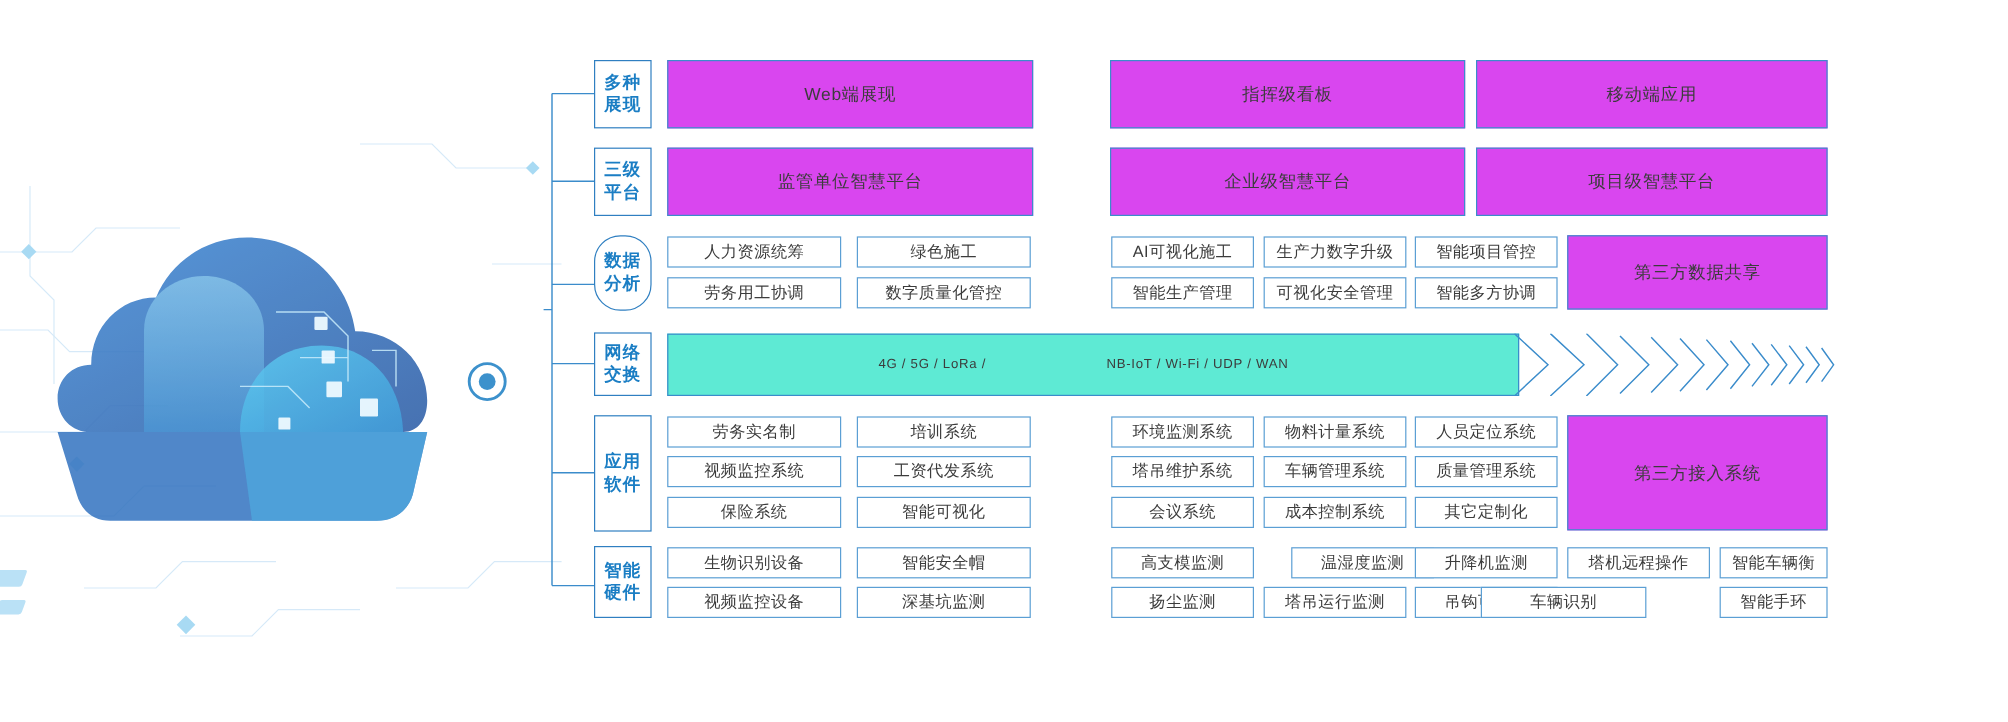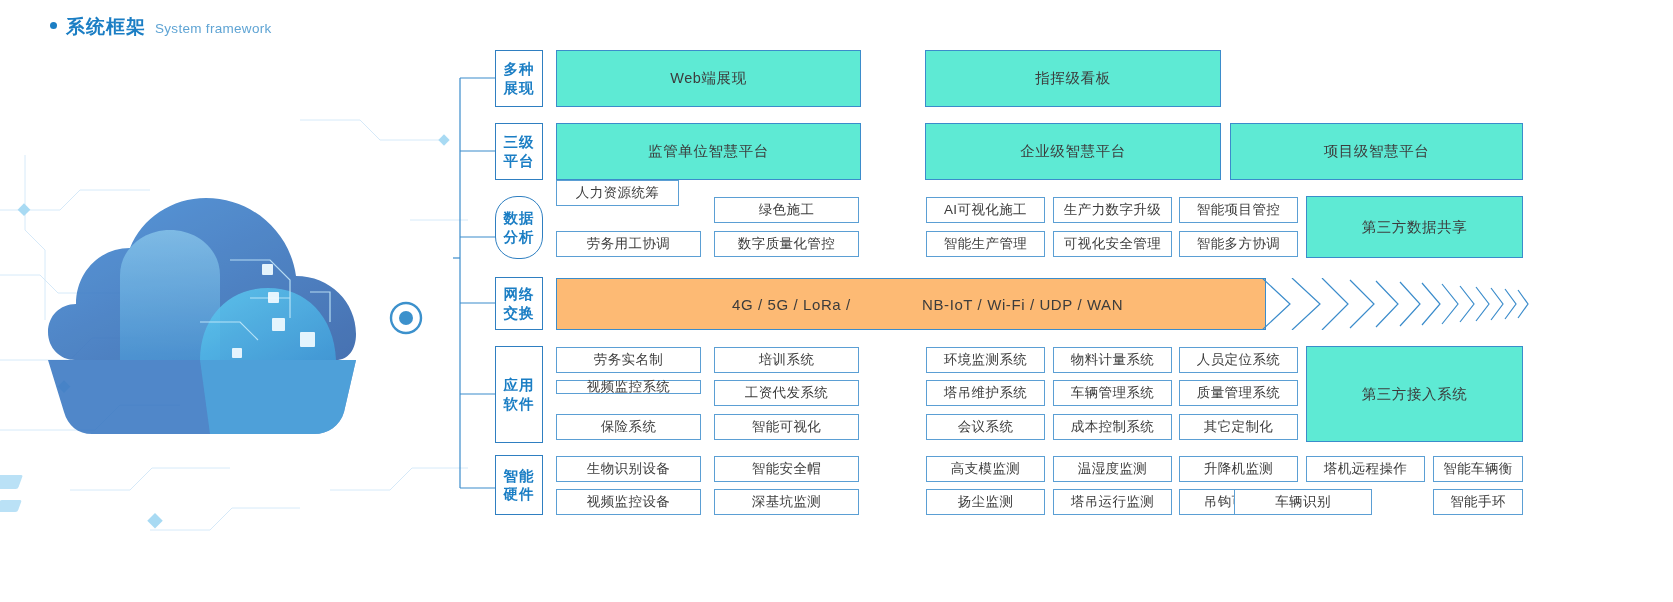--- a/index.html
+++ b/index.html
@@ -26,47 +26,42 @@
 
   
   .rowlabel {
     position: absolute; width: 48px;
     border: 1.3px solid #2f7fc1; color: #1b7ec4;
     font-size: 14.5px; font-weight: bold; letter-spacing: 1px;
     display: flex; flex-direction: column; align-items: center; justify-content: center;
     line-height: 1.25; background: #fff;
   }
   .bigcell {
-    position: absolute; border: 1.2px solid #3b8ccb; background: #5eead4;
+    position: absolute; border: 1.2px solid #3b8ccb; background: #d946ef;
     display: flex; align-items: center; justify-content: center;
     font-size: 14.5px; color: #3c3c3c; letter-spacing: .6px;
   }
   .chip {
     position: absolute; border: 1.1px solid #5b9fd4; background: #fff;
     display: flex; align-items: center; justify-content: center;
     font-size: 13.5px; color: #3c3c3c; letter-spacing: .4px;
   }
   .netbar {
-    position: absolute; border: 1.2px solid #3b8ccb; background: #fdba74;
-    display: flex; align-items: center; font-size: 15px; color: #3c3c3c; letter-spacing: .6px;
+    position: absolute; border: 1.2px solid #3b8ccb; background: #5eead4;
+    display: flex; align-items: center; font-size: 11px; color: #3c3c3c; letter-spacing: .6px;
   }
   .netbar .t1 { position: absolute; left: 175px; }
   .netbar .t2 { position: absolute; left: 365px; }
   .chevrons { position: absolute; left: 1262px; top: 278px; width: 300px; height: 52px; }
 </style>
 </head>
 <body>
 
 <div id="root">
 
-  <div class="heading">
-    <span class="dot"></span>
-    <span class="cn">系统框架</span>
-    <span class="en">System framework</span>
-  </div>
 
   <div class="cloud-wrap">
     <svg class="circuit" viewBox="0 0 470 500" width="470" height="500">
       <defs>
         <linearGradient id="cg1" x1="0" y1="0" x2="1" y2="1">
           <stop offset="0%" stop-color="#2f7fd0"></stop>
             <stop offset="100%" stop-color="#1b4f9e"></stop>
         </linearGradient>
         <linearGradient id="cg2" x1="0" y1="0" x2="1" y2="1">
           <stop offset="0%" stop-color="#43c6f0"></stop>
@@ -139,34 +134,35 @@
       <path d="M8 438 L45 438"></path>
     </g>
   </svg>
 
   <div class="rowlabel" style="left:495px; top:50px; height:57px;">
     <span>多种</span>
     <span>展现</span>
   </div>
   <div class="bigcell" style="left:556px; top:50px; width:305px; height:57px;">Web端展现</div>
   <div class="bigcell" style="left:925px; top:50px; width:296px; height:57px;">指挥级看板</div>
+  <div class="bigcell" style="left:1230px; top:50px; width:293px; height:57px;">移动端应用</div>
 
   <div class="rowlabel" style="left:495px; top:123px; height:57px;">
     <span>三级</span>
     <span>平台</span>
   </div>
   <div class="bigcell" style="left:925px; top:123px; width:296px; height:57px;">企业级智慧平台</div>
   <div class="bigcell" style="left:556px; top:123px; width:305px; height:57px;">监管单位智慧平台</div>
   <div class="bigcell" style="left:1230px; top:123px; width:293px; height:57px;">项目级智慧平台</div>
 
   <div class="rowlabel" style="left:495px; top:196px; height:63px;border-radius:22px;">
     <span>数据</span>
     <span>分析</span>
   </div>
-  <div class="chip" style="left:556px; top:180px; width:123px; height:26px;">人力资源统筹</div>
+  <div class="chip" style="left:556px; top:197px; width:145px; height:26px;">人力资源统筹</div>
   <div class="chip" style="left:714px; top:197px; width:145px; height:26px;">绿色施工</div>
   <div class="chip" style="left:556px; top:231px; width:145px; height:26px;">劳务用工协调</div>
   <div class="chip" style="left:714px; top:231px; width:145px; height:26px;">数字质量化管控</div>
 
   <div class="chip" style="left:926px; top:197px; width:119px; height:26px;">AI可视化施工</div>
   <div class="chip" style="left:1053px; top:197px; width:119px; height:26px;">生产力数字升级</div>
   <div class="chip" style="left:1179px; top:197px; width:119px; height:26px;">智能项目管控</div>
   <div class="chip" style="left:926px; top:231px; width:119px; height:26px;">智能生产管理</div>
   <div class="chip" style="left:1053px; top:231px; width:119px; height:26px;">可视化安全管理</div>
   <div class="chip" style="left:1179px; top:231px; width:119px; height:26px;">智能多方协调</div>
@@ -198,21 +194,21 @@
       <path d="M256 12 L266 26 L256 40"></path>
     </g>
   </svg>
 
   <div class="rowlabel" style="left:495px; top:346px; height:97px;">
     <span>应用</span>
     <span>软件</span>
   </div>
   <div class="chip" style="left:556px; top:347px; width:145px; height:26px;">劳务实名制</div>
   <div class="chip" style="left:714px; top:347px; width:145px; height:26px;">培训系统</div>
-  <div class="chip" style="left:556px; top:380px; width:145px; height:14px;">视频监控系统</div>
+  <div class="chip" style="left:556px; top:380px; width:145px; height:26px;">视频监控系统</div>
   <div class="chip" style="left:714px; top:380px; width:145px; height:26px;">工资代发系统</div>
   <div class="chip" style="left:556px; top:414px; width:145px; height:26px;">保险系统</div>
   <div class="chip" style="left:714px; top:414px; width:145px; height:26px;">智能可视化</div>
 
   <div class="chip" style="left:926px; top:347px; width:119px; height:26px;">环境监测系统</div>
   <div class="chip" style="left:1053px; top:347px; width:119px; height:26px;">物料计量系统</div>
   <div class="chip" style="left:1179px; top:347px; width:119px; height:26px;">人员定位系统</div>
   <div class="chip" style="left:926px; top:380px; width:119px; height:26px;">塔吊维护系统</div>
   <div class="chip" style="left:1053px; top:380px; width:119px; height:26px;">车辆管理系统</div>
   <div class="chip" style="left:1179px; top:380px; width:119px; height:26px;">质量管理系统</div>
@@ -225,21 +221,21 @@
   <div class="rowlabel" style="left:495px; top:455px; height:60px;">
     <span>智能</span>
     <span>硬件</span>
   </div>
   <div class="chip" style="left:556px; top:456px; width:145px; height:26px;">生物识别设备</div>
   <div class="chip" style="left:714px; top:456px; width:145px; height:26px;">智能安全帽</div>
   <div class="chip" style="left:556px; top:489px; width:145px; height:26px;text-align:right;">视频监控设备</div>
   <div class="chip" style="left:714px; top:489px; width:145px; height:26px;">深基坑监测</div>
 
   <div class="chip" style="left:926px; top:456px; width:119px; height:26px;">高支模监测</div>
-  <div class="chip" style="left:1053px; top:456px; width:119px; height:26px;">温湿度监测</div>
+  <div class="chip" style="left:1076px; top:456px; width:119px; height:26px;">温湿度监测</div>
   <div class="chip" style="left:1179px; top:456px; width:119px; height:26px;">升降机监测</div>
   <div class="chip" style="left:926px; top:489px; width:119px; height:26px;">扬尘监测</div>
   <div class="chip" style="left:1053px; top:489px; width:119px; height:26px;">塔吊运行监测</div>
   <div class="chip" style="left:1179px; top:489px; width:119px; height:26px;font-family:Liberation Mono, monospace;">吊钩可视化</div>
 
   <div class="chip" style="left:1306px; top:456px; width:119px; height:26px;">塔机远程操作</div>
   <div class="chip" style="left:1433px; top:456px; width:90px; height:26px;">智能车辆衡</div>
   <div class="chip" style="left:1234px; top:489px; width:138px; height:26px;">车辆识别</div>
   <div class="chip" style="left:1433px; top:489px; width:90px; height:26px;">智能手环</div>
 

